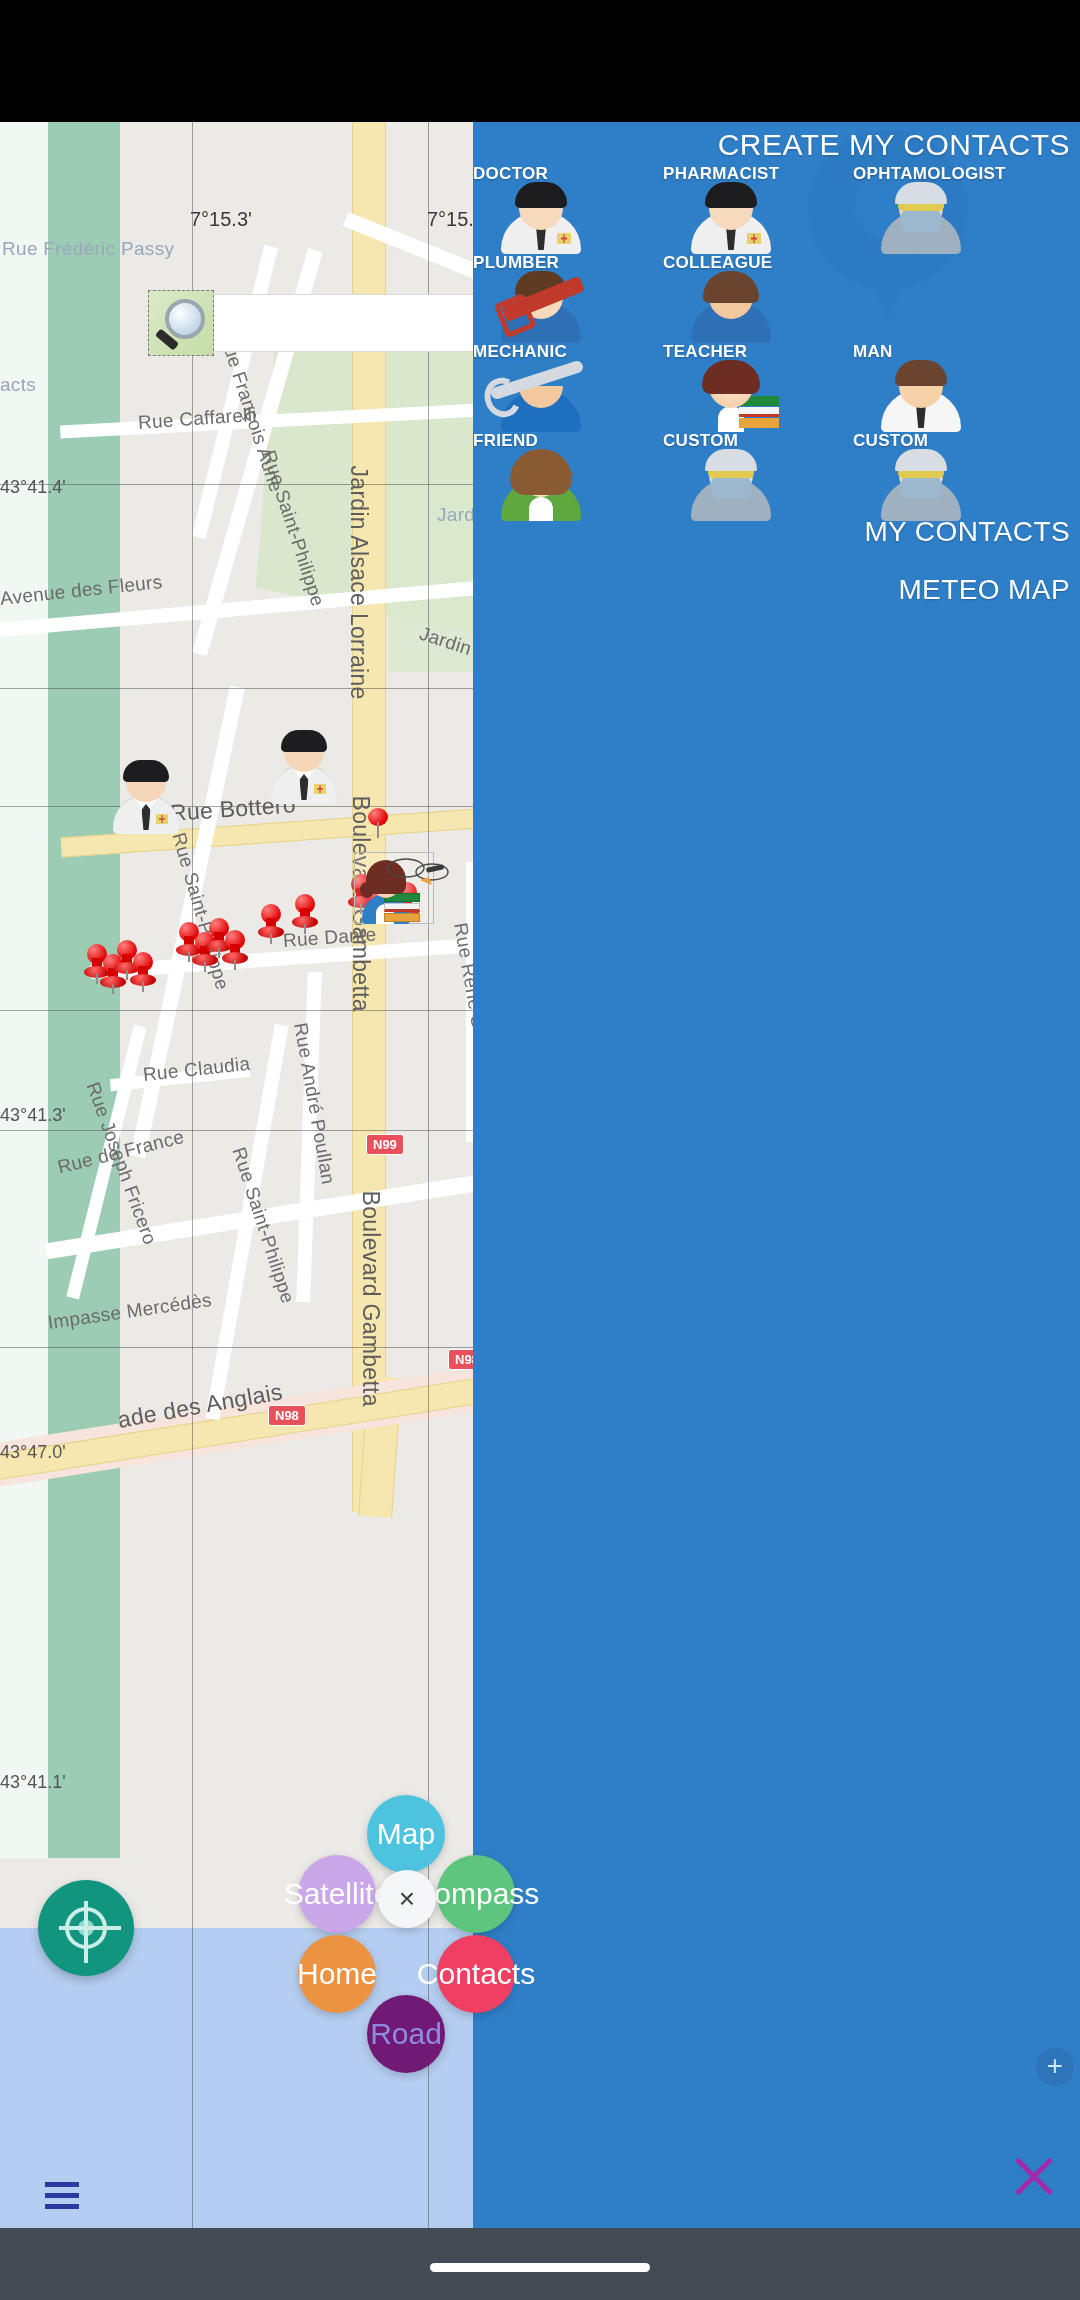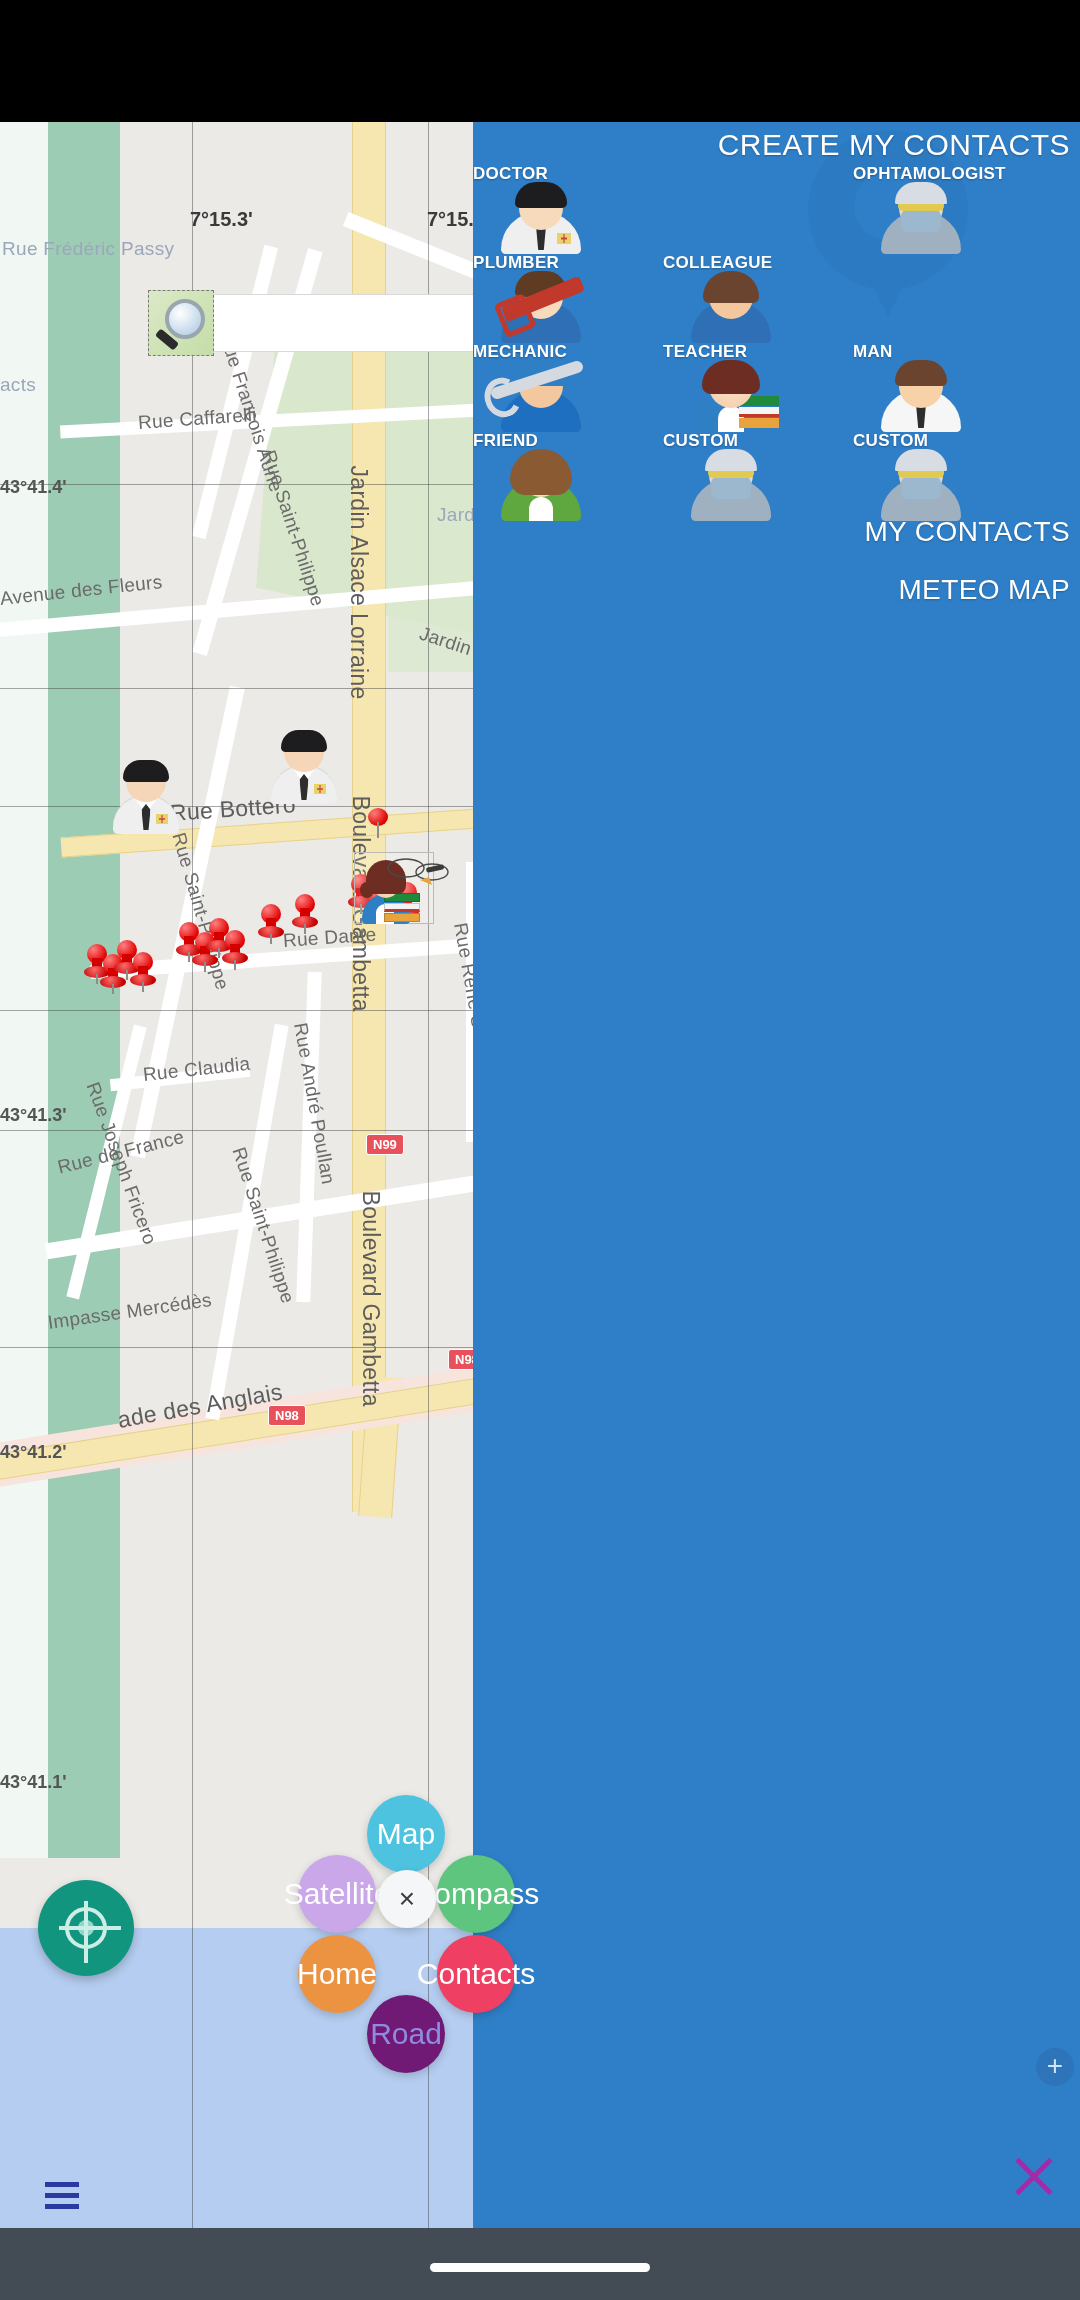--- a/index.html
+++ b/index.html
@@ -34,21 +34,21 @@
   .road-major-h { position:absolute; background:#f6e7b0; border-top:1px solid #e6d28c; border-bottom:1px solid #e6d28c; }
   .road-pink { position:absolute; background:#f7e4dc; }
 
   .gridline-v { position:absolute; top:0; width:1px; height:2106px; background:rgba(60,60,60,.45); }
   .gridline-h { position:absolute; left:0; width:1080px; height:1px; background:rgba(60,60,60,.45); }
 
   .street-label { position:absolute; color:#6b6b6b; font-size:19px; font-family:"Liberation Sans", sans-serif;
                   white-space:nowrap; letter-spacing:.3px; }
   .street-label.big { font-size:23px; color:#5d5d5d; }
   .street-label.faded { color:#9aa7bb; }
-  .coord-label { position:absolute; color:#3a3a3a; font-size:20px; white-space:nowrap;font-weight:bold; }
+  .coord-label { position:absolute; color:#3a3a3a; font-size:20px; white-space:nowrap; }
   .coord-label.sm { font-size:18px; color:#555; }
 
   .shield { position:absolute; background:#e8505b; color:#fff; font-size:13px; font-weight:bold;
             padding:2px 6px; border-radius:3px; border:1px solid #fff; }
 
   
   .searchbar { position:absolute; left:148px; top:172px; width:640px; height:58px;
                background:#fff; border:1px solid #d9d9d9; z-index:20; }
   .search-thumb { position:absolute; left:148px; top:168px; width:66px; height:66px;
                   background:linear-gradient(135deg,#dbe9c7,#c5dda8); border:1px dashed #7a7a7a; z-index:21; }
@@ -335,21 +335,21 @@
         <div class="street-label big" style="left: 478px; top: 1150px; transform: rotate(-12deg); transform-origin: left center;">Promenade des Anglais</div>
         <div class="street-label faded" style="left: 712px; top: 995px; transform: rotate(0deg); transform-origin: left center;">Jardin</div>
         <div class="street-label faded" style="left: 716px; top: 935px; transform: rotate(0deg); transform-origin: left center;">Mus</div>
       </div>
     <div id="coord-labels">
         <div class="coord-label" style="left: 190px; top: 86px;">7°15.3'</div>
         <div class="coord-label" style="left: 427px; top: 86px;">7°15.4'</div>
         <div class="coord-label" style="left: 667px; top: 86px;">7°15.5'</div>
         <div class="coord-label sm" style="left: 0px; top: 355px;">43°41.4'</div>
         <div class="coord-label sm" style="left: 0px; top: 983px;">43°41.3'</div>
-        <div class="coord-label sm" style="left: 0px; top: 1320px;">43°41.2'</div>
+        <div class="coord-label sm" style="left: 0px; top: 1320px;">43°47.0'</div>
         <div class="coord-label sm" style="left: 0px; top: 1650px;">43°41.1'</div>
       </div>
     <div id="route-shields">
         <div class="shield" style="left: 366px; top: 1012px;">N99</div>
         <div class="shield" style="left: 448px; top: 1227px;">N98</div>
         <div class="shield" style="left: 268px; top: 1283px;">N98</div>
       </div>
     <div id="pin-layer">
         <div class="pin" style="left: 84px; top: 822px;">
           <div class="ball"></div>
@@ -514,20 +514,33 @@
               <div class="fg doctor">
                 <div class="bd"></div>
                 <div class="col"></div>
                 <div class="tie"></div>
                 <div class="bdg"></div>
                 <div class="hd"></div>
                 <div class="hr"></div>
               </div>
             </div>
           </div>
+          <div class="cg-cell" style="left: 190px;">
+            <div class="lbl">PHARMACIST</div>
+            <div class="fig">
+              <div class="fg doctor">
+                <div class="bd"></div>
+                <div class="col"></div>
+                <div class="tie"></div>
+                <div class="bdg"></div>
+                <div class="hd"></div>
+                <div class="hr"></div>
+              </div>
+            </div>
+          </div>
           <div class="cg-cell" style="left: 380px;">
             <div class="lbl">OPHTAMOLOGIST</div>
             <div class="fig">
               <div class="fg surgeon">
                 <div class="bd"></div>
                 <div class="hd"></div>
                 <div class="mask"></div>
                 <div class="goggles"></div>
                 <div class="hr"></div>
               </div>

